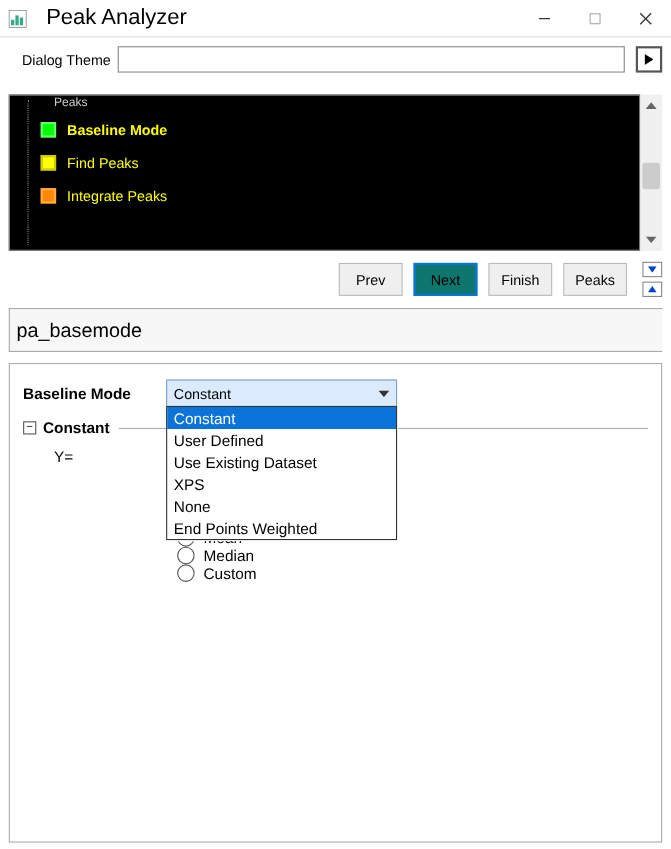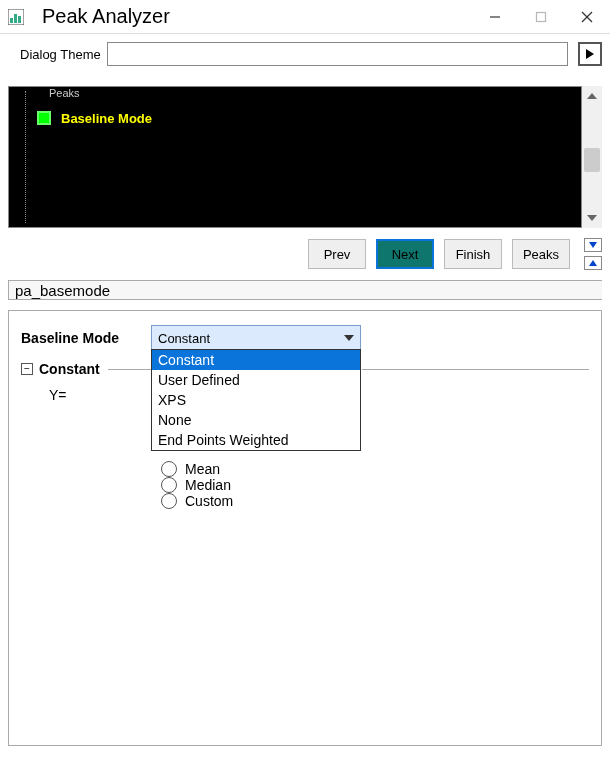--- a/index.html
+++ b/index.html
@@ -38,21 +38,21 @@
 
 
 .nav-row { display: flex; justify-content: flex-end; align-items: center; padding: 10px 8px 10px 0; gap: 10px; }
 .nav-btn { min-width: 58px; height: 30px; background: #efefef; border: 1px solid #bbb; font-size: 13px; display: flex; align-items: center; justify-content: center; }
 .nav-btn.primary { border: 2px solid #0a74da; background: #0f766e; }
 .spin-col { display: flex; flex-direction: column; gap: 4px; margin-left: 4px; }
 .spin { width: 18px; height: 14px; background: #fff; border: 1px solid #888; display: flex; align-items: center; justify-content: center; }
 .spin svg { width: 8px; height: 6px; fill: #0044cc; }
 
 
-.idfield { margin: 0 8px; border: 1px solid #aaa; border-right: none; height: 20px; display: flex; align-items: center; padding: 0 6px; background: #f7f7f7; font-size: 15px; }
+.idfield { margin: 0 8px; border: 1px solid #aaa; border-right: none; height: 40px; display: flex; align-items: center; padding: 0 6px; background: #f7f7f7; font-size: 18px; }
 
 
 .main-panel { margin: 10px 8px 8px 8px; border: 1px solid #aaa; height: 436px; position: relative; padding: 12px 12px; }
 
 .form-row { display: flex; align-items: center; height: 30px; }
 .form-label { width: 130px; font-size: 14px; font-weight: bold; }
 .select-box { width: 210px; height: 26px; border: 1px solid #7a9ec9; background: #dbeafc; display: flex; align-items: center; justify-content: space-between; padding: 0 6px; position: relative; }
 .select-box svg { width: 10px; height: 6px; }
 
 .expander-row { display: flex; align-items: center; margin-top: 8px; }
@@ -119,20 +119,28 @@
   <div class="steps-panel">
     <div class="step-conn"></div>
     <div id="steps-container">
         <div class="step-row first">
           <span class="step-label">Peaks</span>
         </div>
         <div class="step-row selected">
           <div class="step-sq green"></div>
           <span class="step-label">Baseline Mode</span>
         </div>
+        <div class="step-row">
+          <div class="step-sq yellow"></div>
+          <span class="step-label">Find Peaks</span>
+        </div>
+        <div class="step-row">
+          <div class="step-sq orange"></div>
+          <span class="step-label">Integrate Peaks</span>
+        </div>
       </div>
   </div>
   <div class="steps-scroll">
     <div class="sbtn">
         <svg width="10" height="6" viewBox="0 0 10 6">
           <polygon points="5,0 10,6 0,6" fill="#666"></polygon>
         </svg>
       </div>
     <div class="thumb"></div>
     <div class="sbtn">
@@ -180,20 +188,21 @@
     <div class="expander-sym">−</div>
     <div class="expander-label">Constant</div>
     <hr class="form-hr">
   </div>
 
   <div class="sub-label">Y=</div>
 
   <div class="dropdown-list" id="dd-list">
       <div class="dd-item sel">Constant</div>
       <div class="dd-item">User Defined</div>
+      <div class="dd-item">Use Existing Dataset</div>
       <div class="dd-item">XPS</div>
       <div class="dd-item">None</div>
       <div class="dd-item">End Points Weighted</div>
     </div>
 
   <div class="radio-col" id="radio-col">
       <div class="radio-row">
         <div class="radio-circle"></div>
         <span class="radio-label">Mean</span>
       </div>

